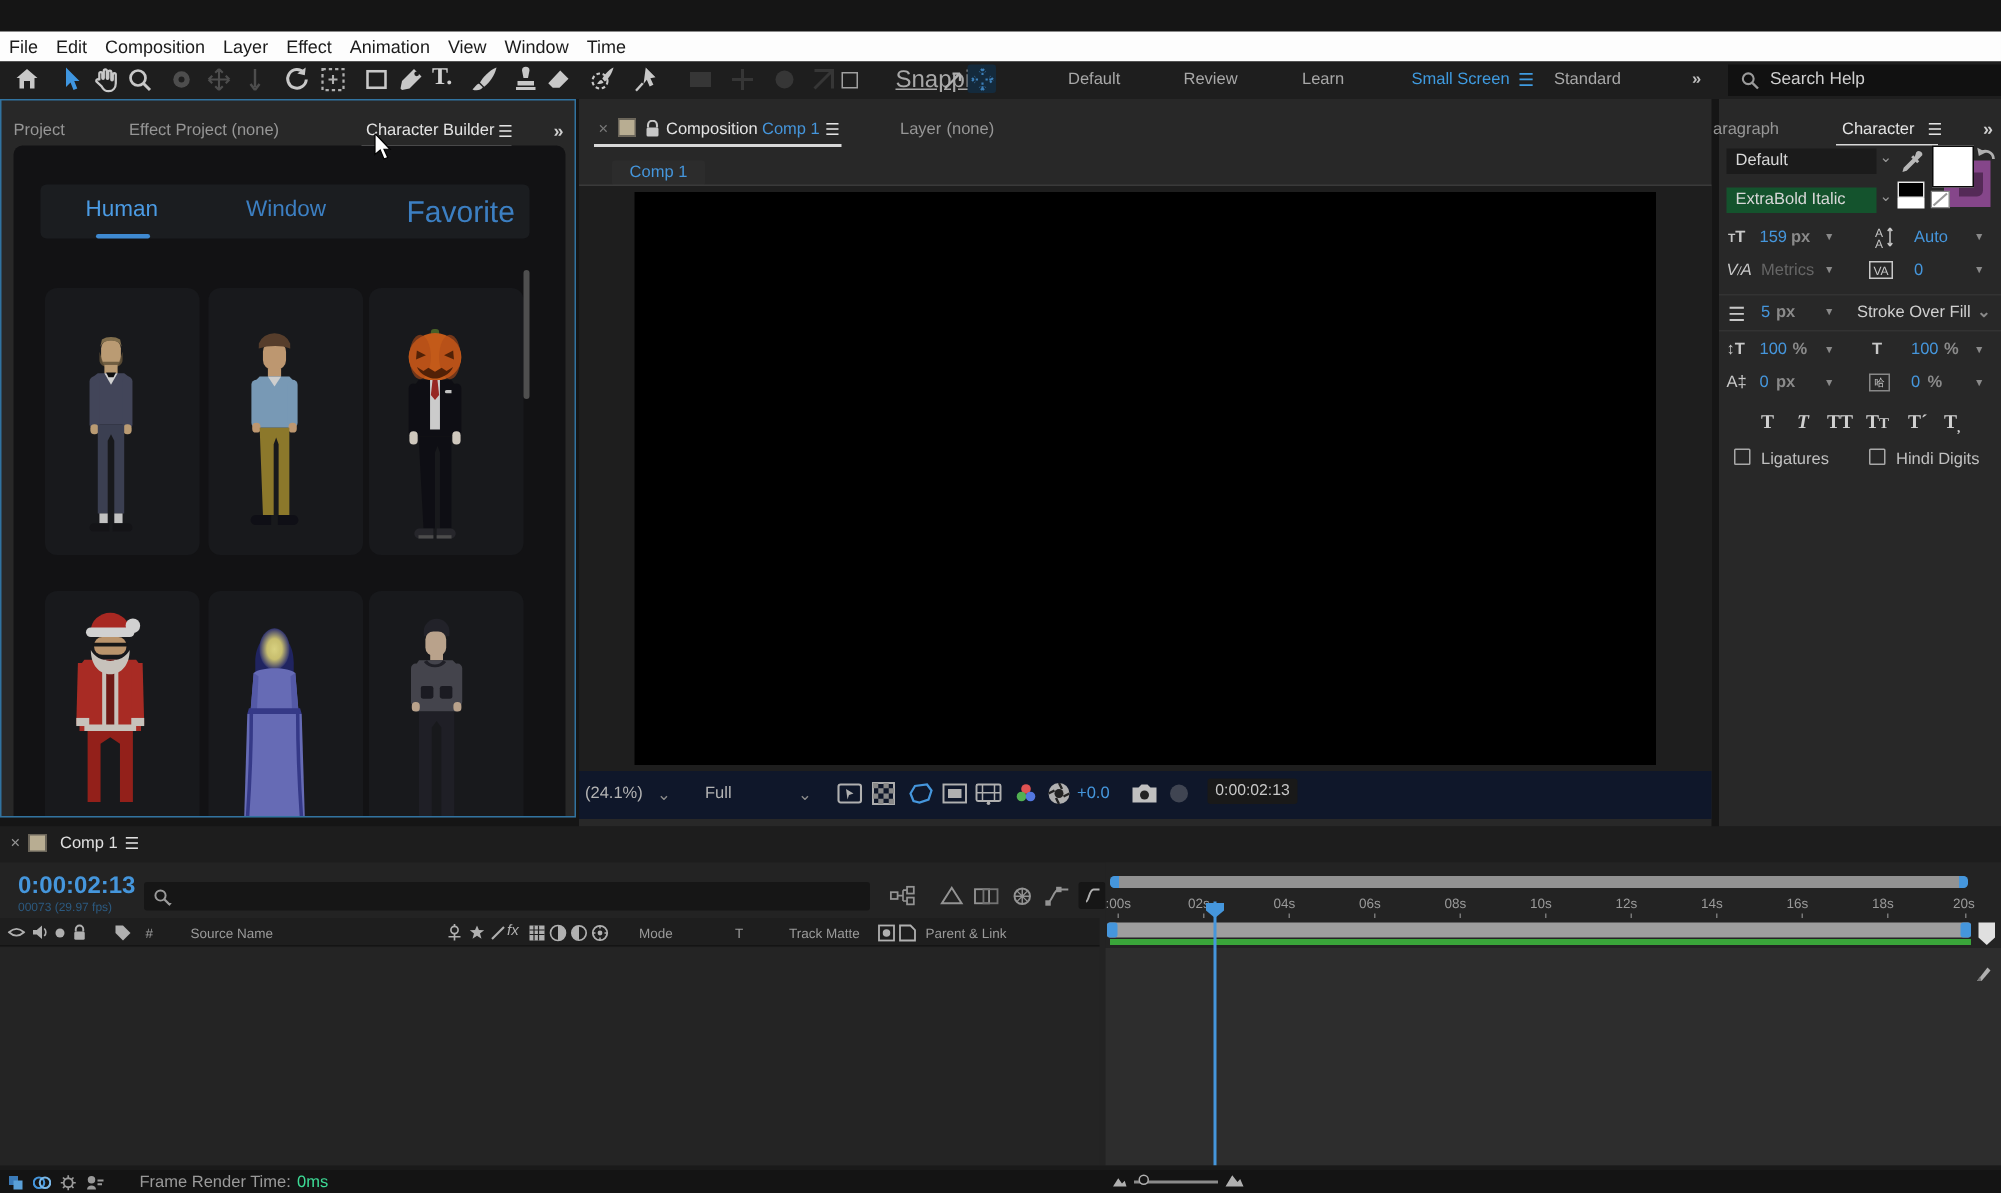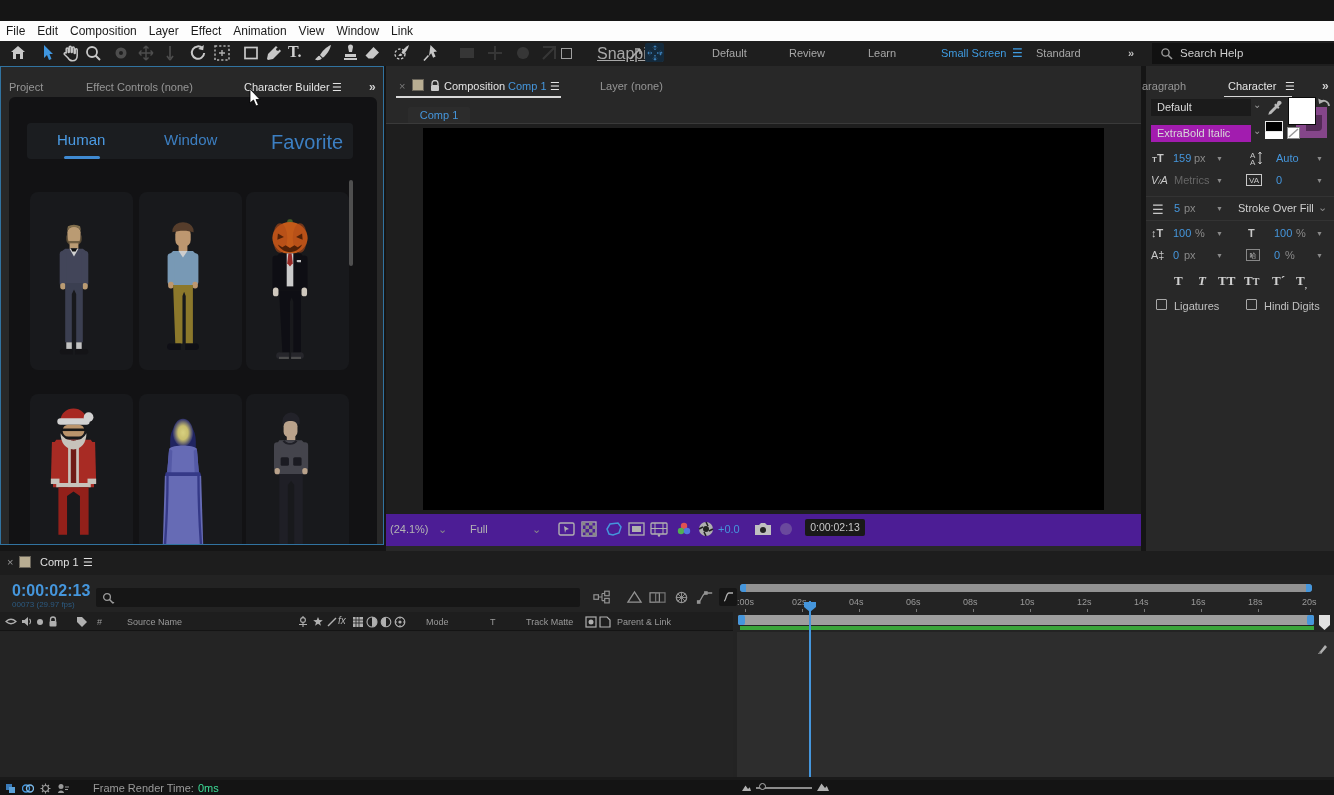--- a/index.html
+++ b/index.html
@@ -17,30 +17,30 @@
 .wstab { position:absolute; top:0; height:25px; line-height:25px; font-size:11px; color:#a8a8a8; }
 
 #leftpanel { left:0; top:66px; width:384px; height:479px; background:#282828; border:1px solid #3173a0; }
 #centerpanel { left:386px; top:66px; width:755px; height:485px; background:#282828; }
 #rightpanel { left:1146px; top:66px; width:188px; height:485px; background:#282828; }
 .ptabs { position:absolute; left:0; top:0; right:0; height:32px; font-size:11px; color:#969696; }
 
 #timeline { left:0; top:551px; width:1334px; height:229px; background:#232323; }
 #statusbar { left:0; top:780px; width:1334px; height:15px; background:#141414; color:#8f8f8f; font-size:10px; }
 .blue { color:#4596dc; }
-.dim { color:#8a8a8a; }
+.dim { color:#8a8a8a;font-weight:bold; }
 .card { width:103px; height:178px; background:#18191c; border-radius:8px; }
 .rowtxt { left:0; width:188px; height:16px; font-size:11px; }
 .tri { font-size:7px; top:3px; }
 </style>
 </head>
 <body>
 <div id="stage">
   <div class="abs" id="menubar">
-    <span class="menuitem" style="margin-left:6px;">File</span><span class="menuitem">Edit</span><span class="menuitem">Composition</span><span class="menuitem">Layer</span><span class="menuitem">Effect</span><span class="menuitem">Animation</span><span class="menuitem">View</span><span class="menuitem">Window</span><span class="menuitem">Link</span>
+    <span class="menuitem" style="margin-left:6px;">File</span><span class="menuitem">Edit</span><span class="menuitem">Composition</span><span class="menuitem">Layer</span><span class="menuitem">Effect</span><span class="menuitem">Animation</span><span class="menuitem">View</span><span class="menuitem">Window</span><span class="menuitem">Time</span>
   </div>
   <div class="abs" id="toolbar">
 
     <svg class="tbico" style="left:9px;" viewBox="0 0 18 18">
         <path d="M9 2 L16 8 L14 8 L14 15 L11 15 L11 10 L7 10 L7 15 L4 15 L4 8 L2 8 Z" fill="#c8c8c8"></path>
       </svg>
 
     <svg class="tbico" style="left:39px;" viewBox="0 0 18 18">
         <path d="M5 1 L5 14 L8 11 L10 16 L12.5 15 L10.5 10 L14 10 Z" fill="#3f96e0"></path>
       </svg>
@@ -145,21 +145,21 @@
     <div class="abs" style="left:1152px;top:2px;width:182px;height:21px;background:#111111;"></div>
     <svg class="abs" style="left:1160px;top:6px;" width="13" height="13" viewBox="0 0 13 13">
         <circle cx="5.5" cy="5.5" r="3.6" fill="none" stroke="#9a9a9a" stroke-width="1.4"></circle>
         <path d="M8.2 8.2 L12 12" stroke="#9a9a9a" stroke-width="1.6"></path>
       </svg>
     <div class="abs" style="left:1180px;top:0;height:25px;line-height:25px;font-size:11.5px;color:#cfcfcf;">Search Help</div>
   </div>
   <div class="abs" id="leftpanel">
     <div class="ptabs">
       <span class="abs" style="left:8px;top:14px;">Project</span>
-      <span class="abs" style="left:85px;top:14px;">Effect Controls (none)</span>
+      <span class="abs" style="left:85px;top:14px;">Effect Project (none)</span>
       <span class="abs" style="left:243px;top:14px;color:#e4e4e4;">Character Builder</span>
       <span class="abs" style="left:331px;top:14px;color:#e4e4e4;">☰</span>
       <div class="abs" style="left:240px;top:30px;width:100px;height:1px;background:#d8d8d8;"></div>
       <span class="abs" style="left:368px;top:13px;color:#cfcfcf;font-weight:bold;font-size:12px;letter-spacing:-2px;">»</span>
     </div>
     <div class="abs" style="left:8px;top:30px;width:368px;height:447px;background:#121214;border-radius:6px 6px 0 0;overflow:hidden;">
 
       <div class="abs" style="left:18px;top:26px;width:326px;height:36px;background:#1b1d20;border-radius:4px;"></div>
       <div class="abs" style="left:48px;top:34px;font-size:15px;color:#4b9be4;">Human</div>
       <div class="abs" style="left:155px;top:34px;font-size:15px;color:#3c7fc2;">Window</div>
@@ -297,21 +297,21 @@
       <span class="abs" style="left:164px;top:14px;color:#e4e4e4;">☰</span>
       <div class="abs" style="left:10px;top:30px;width:165px;height:1.5px;background:#d8d8d8;"></div>
       <span class="abs" style="left:214px;top:14px;">Layer</span>
       <span class="abs" style="left:245px;top:14px;">(none)</span>
     </div>
     <div class="abs" style="left:22px;top:41px;width:62px;height:17px;background:#2c2c2c;border-radius:2px;font-size:11px;color:#4596dc;text-align:center;line-height:17px;">Comp 1</div>
     <div class="abs" style="left:0;top:57px;width:755px;height:1px;background:#3a3a3a;"></div>
     <div class="abs" style="left:0;top:58px;width:755px;height:390px;background:#1e1e1e;"></div>
     <div class="abs" style="left:37px;top:62px;width:681px;height:382px;background:#000;"></div>
 
-    <div class="abs" style="left:0;top:448px;width:755px;height:32px;background:#4c1d95;font-size:11px;color:#b4b4b4;">
+    <div class="abs" style="left:0;top:448px;width:755px;height:32px;background:#0f172a;font-size:11px;color:#b4b4b4;">
       <span class="abs" style="left:4px;top:9px;">(24.1%)</span>
       <span class="abs" style="left:52px;top:9px;color:#8a8a8a;">⌄</span>
       <span class="abs" style="left:84px;top:9px;">Full</span>
       <span class="abs" style="left:146px;top:9px;color:#8a8a8a;">⌄</span>
       <svg class="abs" style="left:172px;top:7px;" width="17" height="16" viewBox="0 0 17 16">
           <rect x="1" y="2" width="15" height="12" rx="1.5" fill="none" stroke="#b0b0b0" stroke-width="1.4"></rect>
           <path d="M6 5 l5 3 l-3 1 l-1 3 Z" fill="#b0b0b0"></path>
         </svg>
       <svg class="abs" style="left:195px;top:7px;" width="16" height="16" viewBox="0 0 16 16">
           <rect x="1" y="1" width="14" height="14" fill="none" stroke="#b0b0b0" stroke-width="1.3"></rect>
@@ -355,21 +355,21 @@
       <span class="abs" style="left:-4px;top:14px;">aragraph</span>
       <span class="abs" style="left:82px;top:14px;color:#e4e4e4;">Character</span>
       <span class="abs" style="left:139px;top:14px;color:#e4e4e4;">☰</span>
       <div class="abs" style="left:78px;top:30px;width:68px;height:1px;background:#d8d8d8;"></div>
       <span class="abs" style="left:176px;top:13px;color:#cfcfcf;font-weight:bold;font-size:12px;letter-spacing:-2px;">»</span>
     </div>
 
     <div class="abs" style="left:5px;top:33px;width:100px;height:17px;background:#1b1b1b;font-size:11px;color:#d8d8d8;line-height:17px;"><span style="margin-left:6px;">Default</span></div>
     <div class="abs" style="left:107px;top:33px;font-size:10px;color:#9a9a9a;">⌄</div>
 
-    <div class="abs" style="left:5px;top:59px;width:100px;height:17px;background:#a21caf;font-size:11px;color:#d8d8d8;line-height:17px;"><span style="margin-left:6px;">ExtraBold Italic</span></div>
+    <div class="abs" style="left:5px;top:59px;width:100px;height:17px;background:#14532d;font-size:11px;color:#d8d8d8;line-height:17px;"><span style="margin-left:6px;">ExtraBold Italic</span></div>
     <div class="abs" style="left:107px;top:59px;font-size:10px;color:#9a9a9a;">⌄</div>
 
     <svg class="abs" style="left:120px;top:33px;" width="18" height="18" viewBox="0 0 18 18">
         <path d="M11.5 2.5 a2.3 2.3 0 0 1 4 2 l-3 3 l1 1 l-1.4 1.4 l-1 -1 l-6 6 l-2.8 .8 l.8 -2.8 l6 -6 l-1 -1 L9.5 4.5 l1 1 Z" fill="#b8b8b8"></path>
       </svg>
 
     <div class="abs" style="left:150px;top:41px;width:31px;height:31px;background:#85468a;"></div>
     <svg class="abs" style="left:158px;top:47px;" width="22" height="22" viewBox="0 0 22 22">
         <path d="M18 2 V14 a4 4 0 0 1 -4 4 H2 V12 H10 a2 2 0 0 0 2 -2 V2 Z" fill="#542a57"></path>
       </svg>

